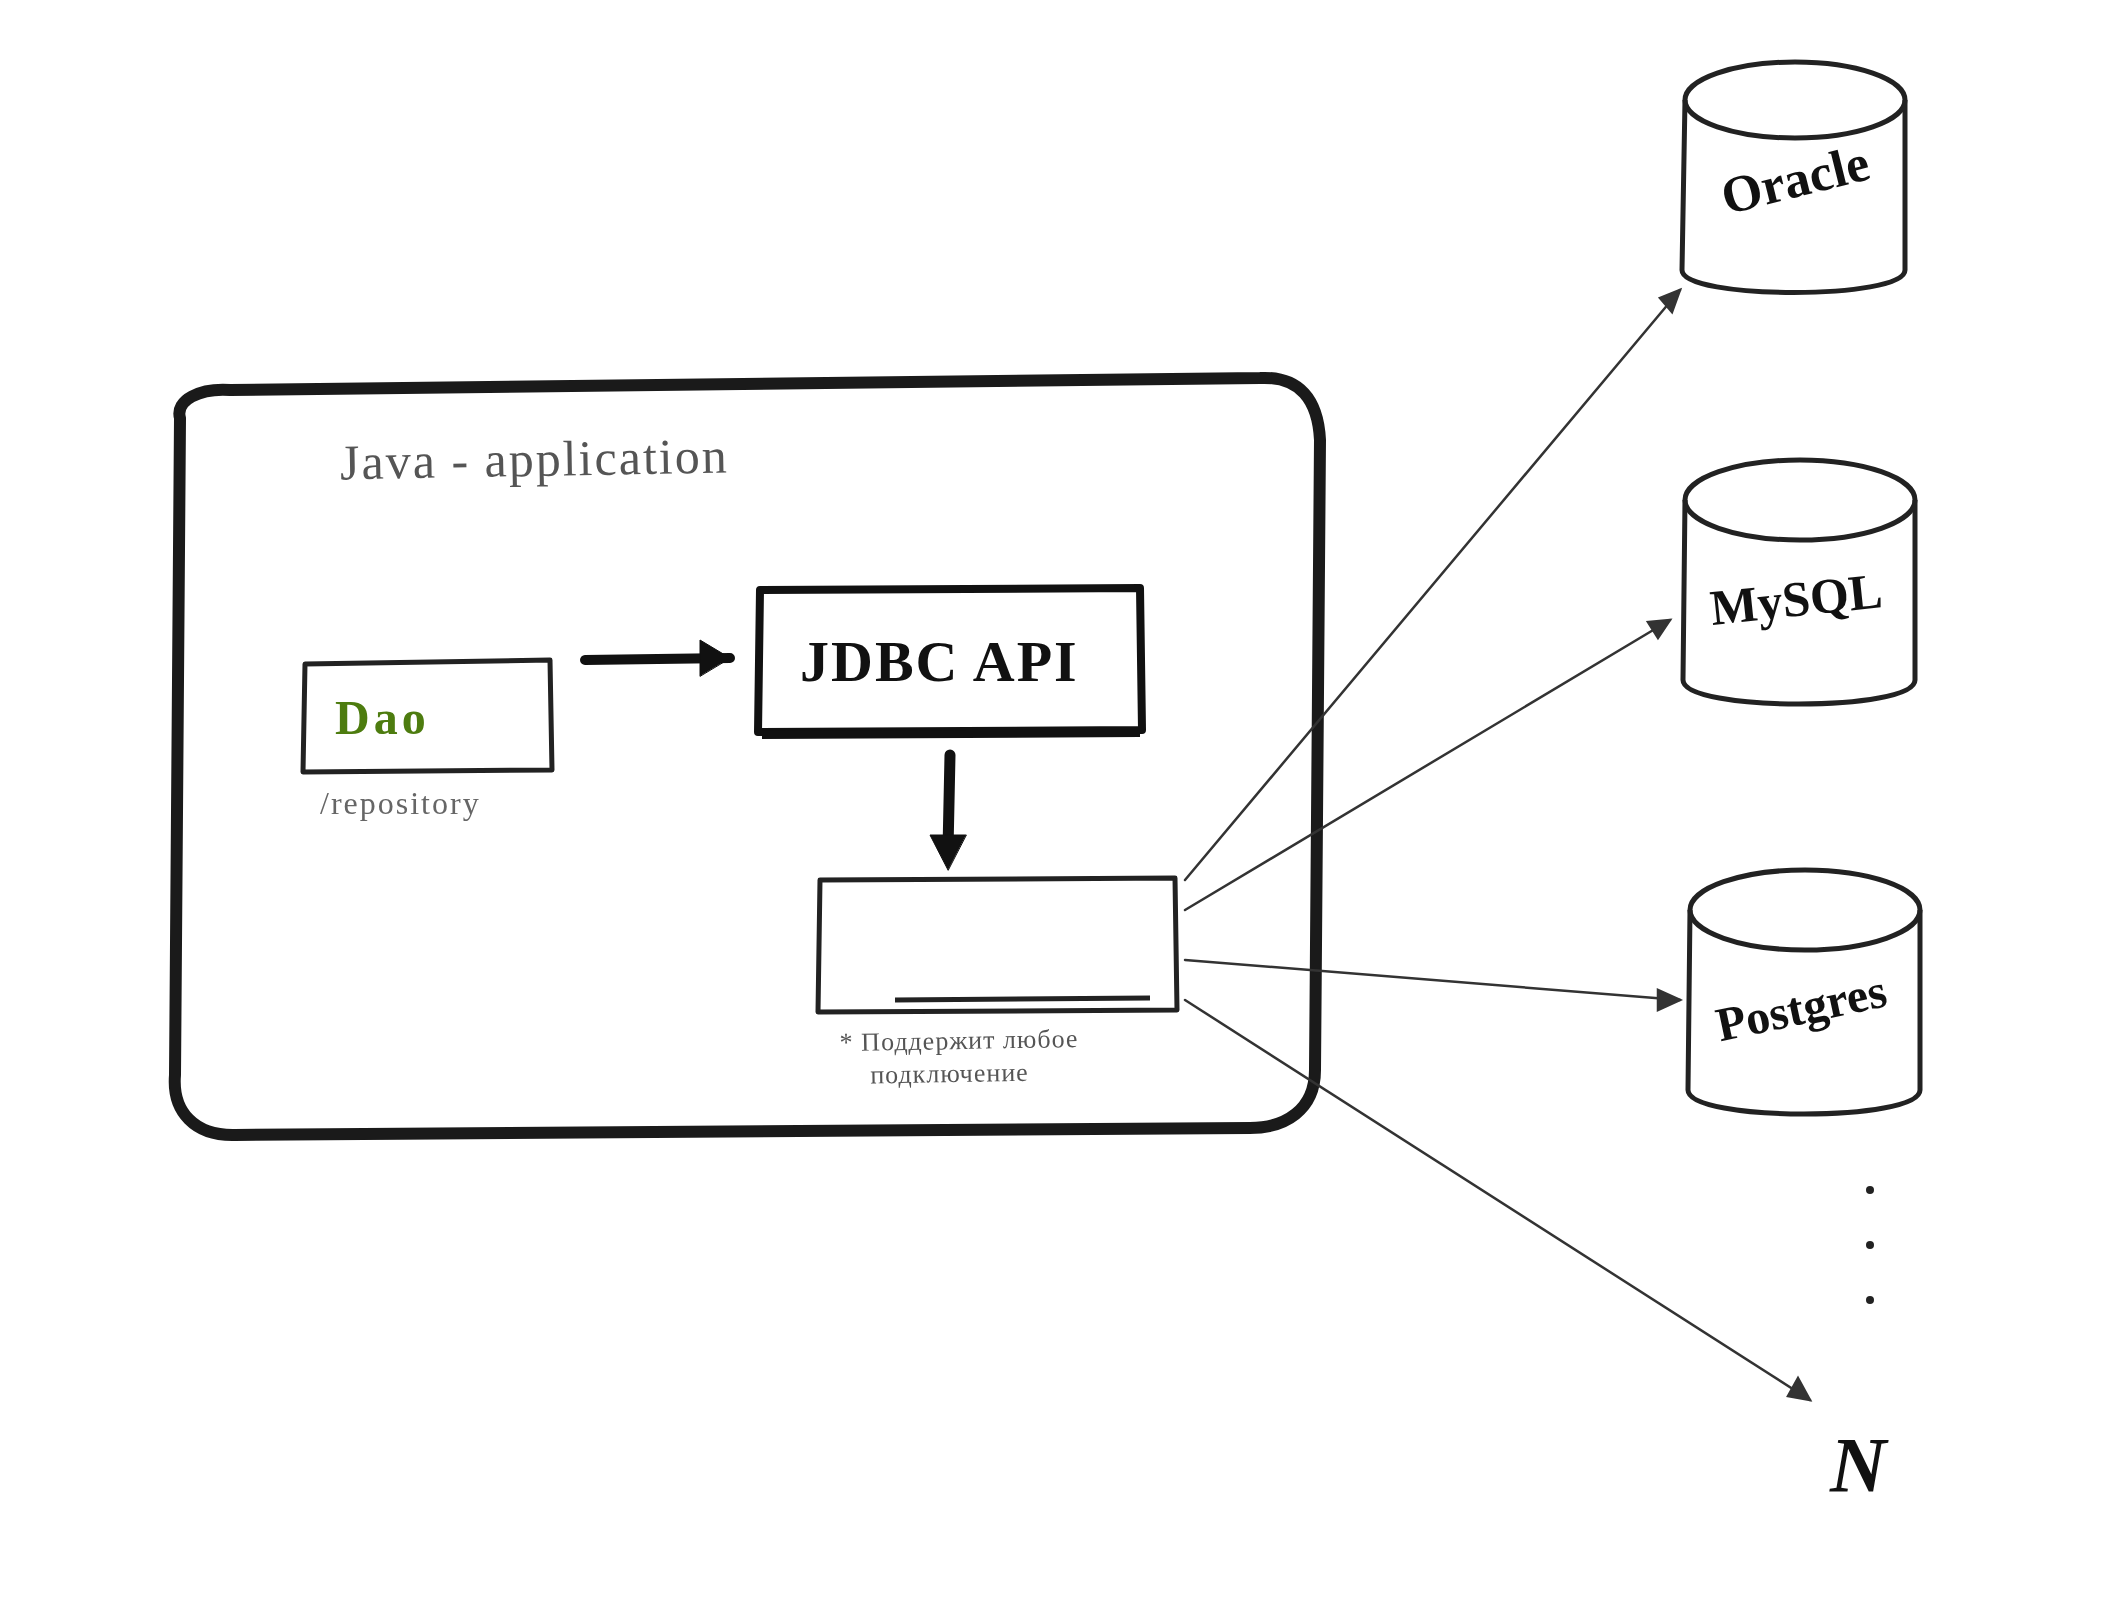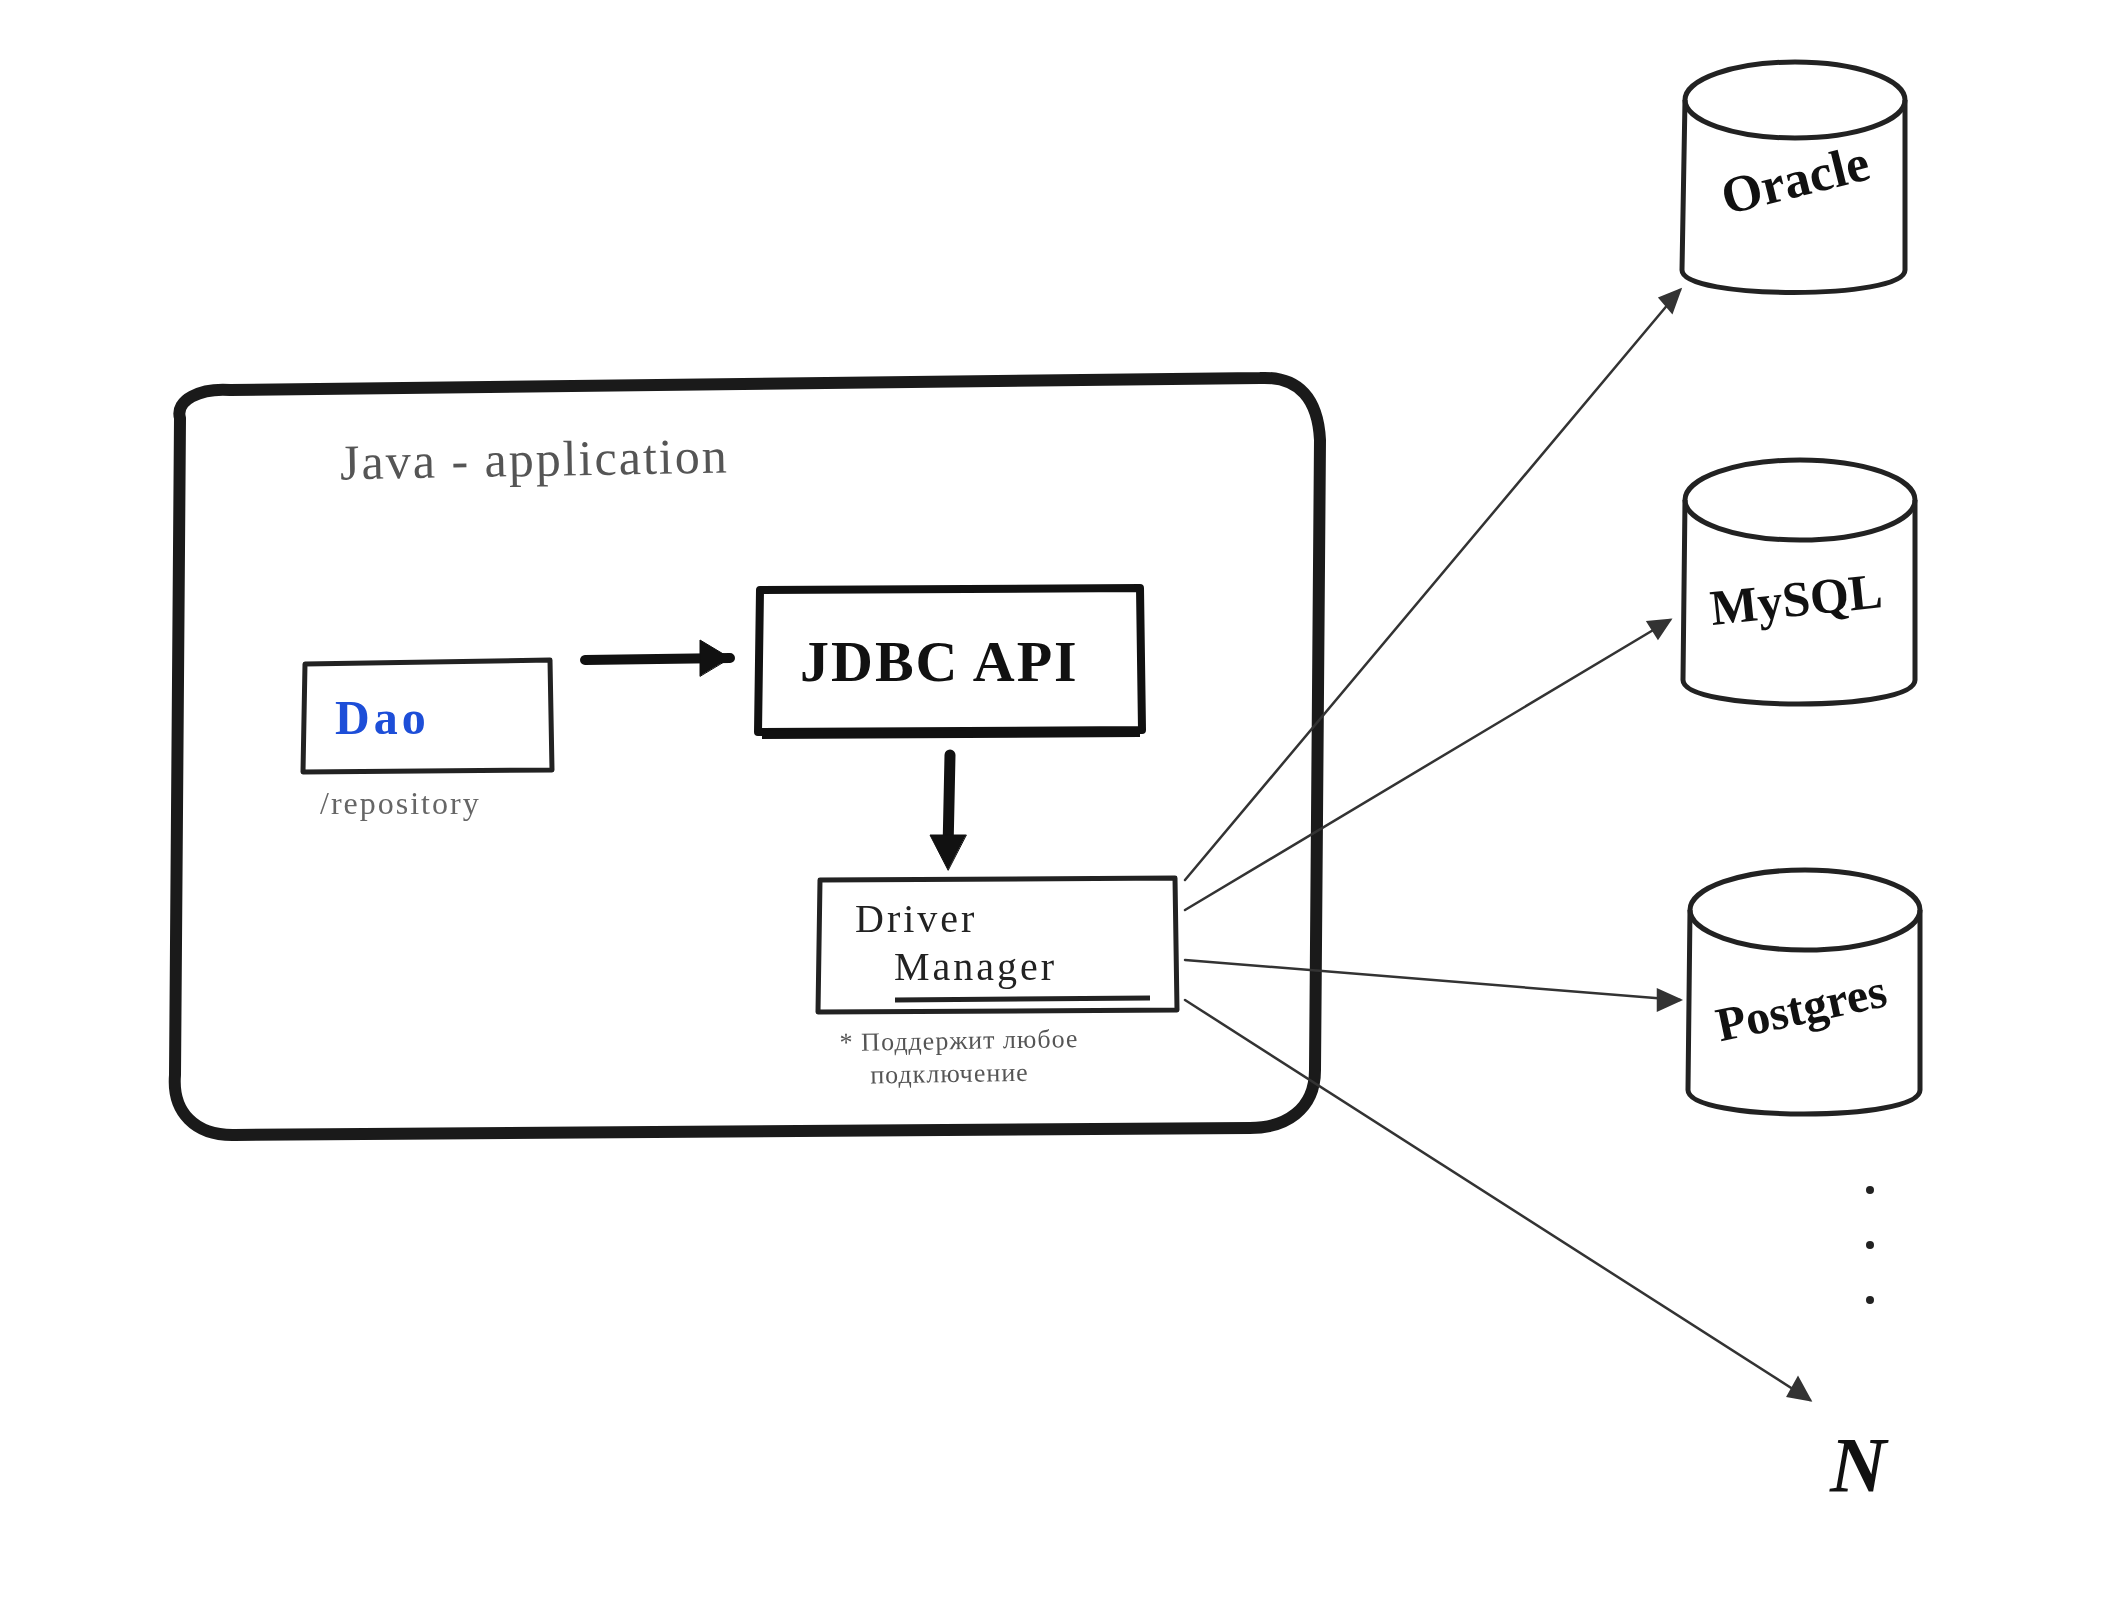--- a/index.html
+++ b/index.html
@@ -32,21 +32,21 @@
     .app-title {
       font-size: 50px;
       color: #555;
       letter-spacing: 2px;
       transform: rotate(-1deg);
     }
     .dao-label {
       font-size: 48px;
       font-weight: bold;
       letter-spacing: 4px;
-      color: #1d4ed8;
+      color: #4d7c0f;
     }
     .repo-label {
       font-size: 32px;
       color: #666;
       letter-spacing: 2px;
     }
     .jdbc-label {
       font-size: 58px;
       font-weight: 900;
       letter-spacing: 2px;
@@ -163,24 +163,20 @@
   </svg>
 
   <div class="label app-title" style="left:340px; top:430px;">Java - application</div>
 
   <div class="label dao-label" style="left:335px; top:690px;">Dao</div>
 
   <div class="label repo-label" style="left:320px; top:785px;text-align:center;">/repository</div>
 
   <div class="label jdbc-label" style="left:800px; top:620px;">JDBC API</div>
 
-  <div class="label driver-label" style="left:855px; top:895px;">
-    <span>Driver</span><br>
-    &nbsp;&nbsp;&nbsp;<span>Manager</span>
-  </div>
 
   <div class="label note-label" style="left:840px; top:1025px;">
     <span>* Поддержит любое</span><br>
     &nbsp;&nbsp;&nbsp;&nbsp;<span>подключение</span>
   </div>
 
   <div class="label db-label" style="left:1720px; top:150px;">Oracle</div>
 
   <div class="label db-label mysql" style="left:1710px; top:570px;">MySQL</div>
 

